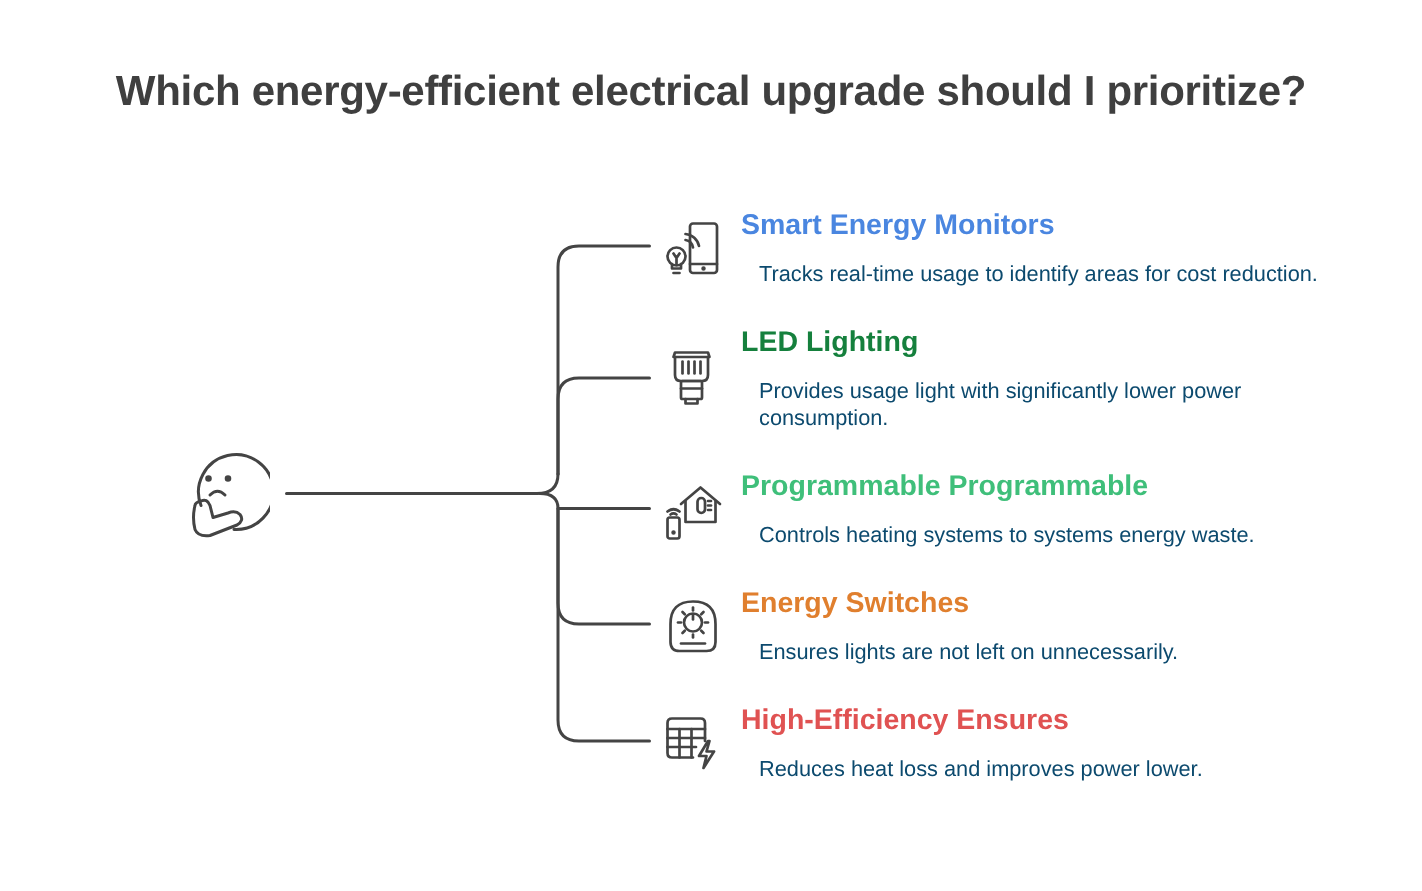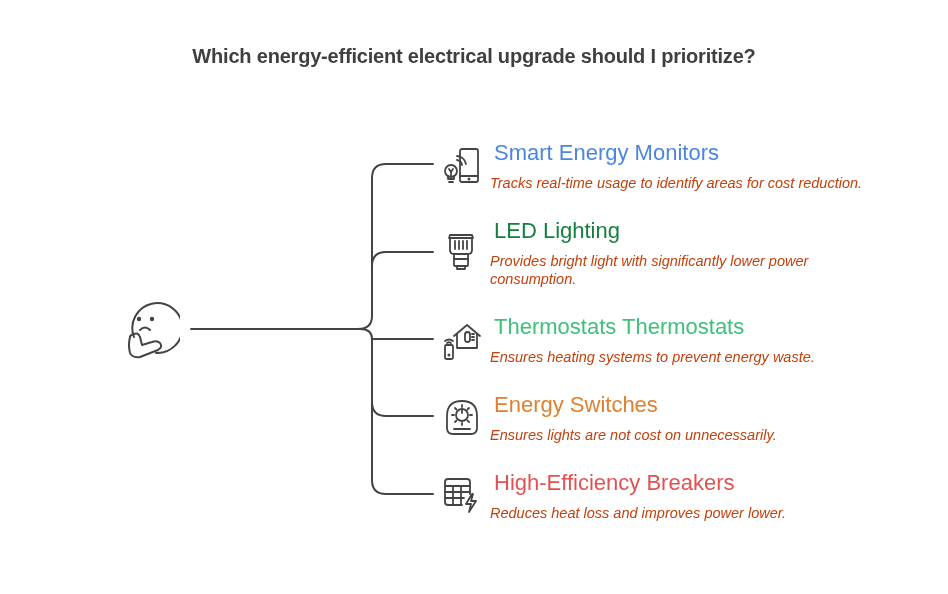--- a/index.html
+++ b/index.html
@@ -1,26 +1,26 @@
 <!DOCTYPE html>
 <html><head>
 <meta charset="utf-8">
 <style>
   html, body { margin: 0; padding: 0; background: #ffffff; }
   body { width: 948px; height: 594px; position: relative; overflow: hidden; font-family: "Liberation Sans", sans-serif; }
   .title {
     position: absolute; left: 0; top: 45px; width: 948px; text-align: center;
-    font-size: 20px; font-weight: bold; color: #3f3f3f; letter-spacing: -0.2px;
+    font-size: 28px; font-weight: bold; color: #3f3f3f; letter-spacing: -0.2px;
   }
   svg.connectors { position: absolute; left: 0; top: 0; }
   .root-icon { position: absolute; left: 120px; top: 297px; width: 60px; height: 66px; }
   .item { position: absolute; left: 440px; width: 480px; }
   .item .icon { position: absolute; left: 0; width: 44px; height: 44px; }
-  .item .heading { position: absolute; left: 54px; font-size: 22px; font-weight: normal; white-space: nowrap; }
-  .item .desc { position: absolute; left: 50px; width: 380px; font-size: 14.5px; line-height: 18px; color: #c2410c; font-style: italic; }
+  .item .heading { position: absolute; left: 54px; font-size: 19px; font-weight: bold; white-space: nowrap; }
+  .item .desc { position: absolute; left: 66px; width: 380px; font-size: 14.5px; line-height: 18px; color: #0c4a6e; }
 </style>
 </head>
 <body>
 
 <div class="title">Which energy-efficient electrical upgrade should I prioritize?</div>
 
 <svg class="connectors" width="948" height="594">
   <g fill="none" stroke="#444444" stroke-width="2" stroke-linecap="round">
     <path d="M191 329 H358 Q372 329 372 316"></path>
     <path d="M372 316 V178 Q372 164 386 164 H433"></path>
@@ -72,42 +72,42 @@
         <line x1="19" y1="11" x2="19" y2="19"></line>
         <line x1="23" y1="11" x2="23" y2="19"></line>
         <line x1="27" y1="11" x2="27" y2="19"></line>
         <rect x="14" y="24" width="14" height="12" rx="1"></rect>
         <line x1="14" y1="29" x2="28" y2="29"></line>
         <path d="M17 36 V39 H25 V36"></path>
       </g>
     </svg>
   </div>
   <div class="heading" style="top:-2px;color:#15803d;">LED Lighting</div>
-  <div class="desc" style="top:32px;width:360px;">Provides bright light with significantly lower power consumption.</div>
+  <div class="desc" style="top:32px;width:360px;">Provides usage light with significantly lower power consumption.</div>
 </div>
 
 <div class="item" style="top:316px;">
   <div class="icon" style="top:4px;">
     <svg width="44" height="44" viewBox="0 0 44 44">
       <g fill="none" stroke="#444444" stroke-width="1.8" stroke-linecap="round" stroke-linejoin="round">
         <path d="M14 16 L27 5 L40 16"></path>
         <path d="M17 14 V28 H37 V14"></path>
         <rect x="25" y="12" width="5" height="10" rx="2.5"></rect>
         <line x1="32" y1="14" x2="34" y2="14"></line>
         <line x1="32" y1="17" x2="34" y2="17"></line>
         <line x1="32" y1="20" x2="34" y2="20"></line>
         <rect x="5" y="25" width="8" height="14" rx="1.5"></rect>
         <circle cx="9" cy="35" r="0.6" fill="#444444"></circle>
         <path d="M5 21 Q9 18 13 21"></path>
         <path d="M7 23 Q9 21.5 11 23"></path>
       </g>
     </svg>
   </div>
-  <div class="heading" style="top:-2px;color:#3fbf7a;">Thermostats Thermostats</div>
-  <div class="desc" style="top:32px;width:420px;">Ensures heating systems to prevent energy waste.</div>
+  <div class="heading" style="top:-2px;color:#3fbf7a;">Programmable Programmable</div>
+  <div class="desc" style="top:32px;width:420px;">Controls heating systems to systems energy waste.</div>
 </div>
 
 <div class="item" style="top:394px;">
   <div class="icon" style="top:2px;">
     <svg width="44" height="44" viewBox="0 0 44 44">
       <g fill="none" stroke="#444444" stroke-width="1.8" stroke-linecap="round" stroke-linejoin="round">
         <path d="M7 20 Q7 5 22 5 Q37 5 37 20 V32 Q37 38 31 38 H13 Q7 38 7 32 Z"></path>
         <line x1="14" y1="33" x2="30" y2="33"></line>
         <circle cx="22" cy="19" r="6"></circle>
         <line x1="22" y1="9" x2="22" y2="11"></line>
@@ -116,32 +116,32 @@
         <line x1="30" y1="19" x2="32" y2="19"></line>
         <line x1="15" y1="12" x2="16.5" y2="13.5"></line>
         <line x1="29" y1="12" x2="27.5" y2="13.5"></line>
         <line x1="15" y1="26" x2="16.5" y2="24.5"></line>
         <line x1="29" y1="26" x2="27.5" y2="24.5"></line>
         <line x1="22" y1="14" x2="22" y2="17"></line>
       </g>
     </svg>
   </div>
   <div class="heading" style="top:-2px;color:#e07f2e;">Energy Switches</div>
-  <div class="desc" style="top:32px;width:420px;">Ensures lights are not cost on unnecessarily.</div>
+  <div class="desc" style="top:32px;width:420px;">Ensures lights are not left on unnecessarily.</div>
 </div>
 
 <div class="item" style="top:472px;">
   <div class="icon" style="top:2px;">
     <svg width="44" height="44" viewBox="0 0 44 44">
       <g fill="none" stroke="#444444" stroke-width="1.8" stroke-linecap="round" stroke-linejoin="round">
         <path d="M30 20 V8 Q30 5 27 5 H8 Q5 5 5 8 V28 Q5 31 8 31 H22"></path>
         <line x1="5" y1="12" x2="30" y2="12"></line>
         <line x1="5" y1="18" x2="30" y2="18"></line>
         <line x1="5" y1="24" x2="24" y2="24"></line>
         <line x1="13" y1="12" x2="13" y2="31"></line>
         <line x1="21" y1="12" x2="21" y2="31"></line>
         <path d="M32 20 L26 30 H31 L29 38 L36 27 H31 L33 20 Z"></path>
       </g>
     </svg>
   </div>
-  <div class="heading" style="top:-2px;color:#e05252;">High-Efficiency Breakers</div>
+  <div class="heading" style="top:-2px;color:#e05252;">High-Efficiency Ensures</div>
   <div class="desc" style="top:32px;width:420px;">Reduces heat loss and improves power lower.</div>
 </div>
 
 </body></html>

